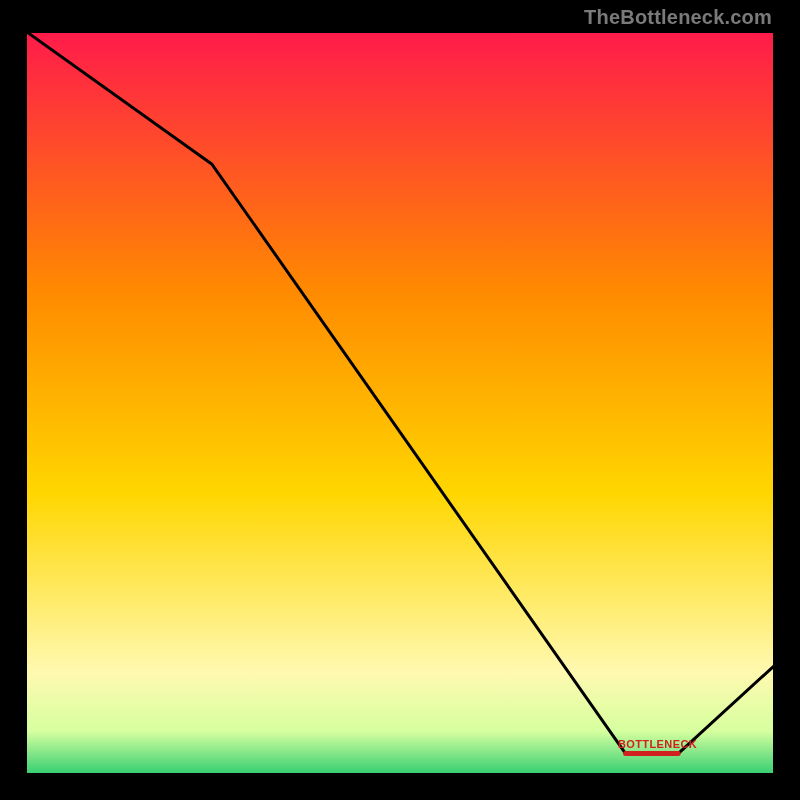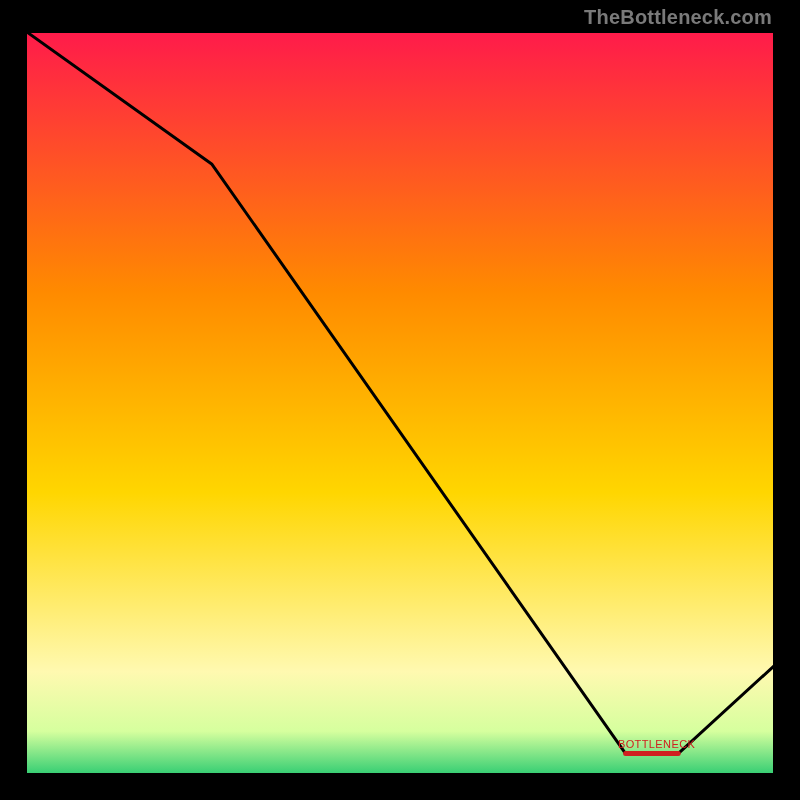--- a/index.html
+++ b/index.html
@@ -34,21 +34,21 @@
     box-sizing: border-box;
   }
   svg {
     display: block;
     width: 752px;
     height: 746px;
   }
   .marker-label {
     position: absolute;
     font-size: 11px;
-    font-weight: 400;
+    font-weight: 700;
     letter-spacing: 0.4px;
     color: #d02020;
     white-space: nowrap;
   }
 </style>
 </head>
 <body>
 
 <div class="outer">
 

